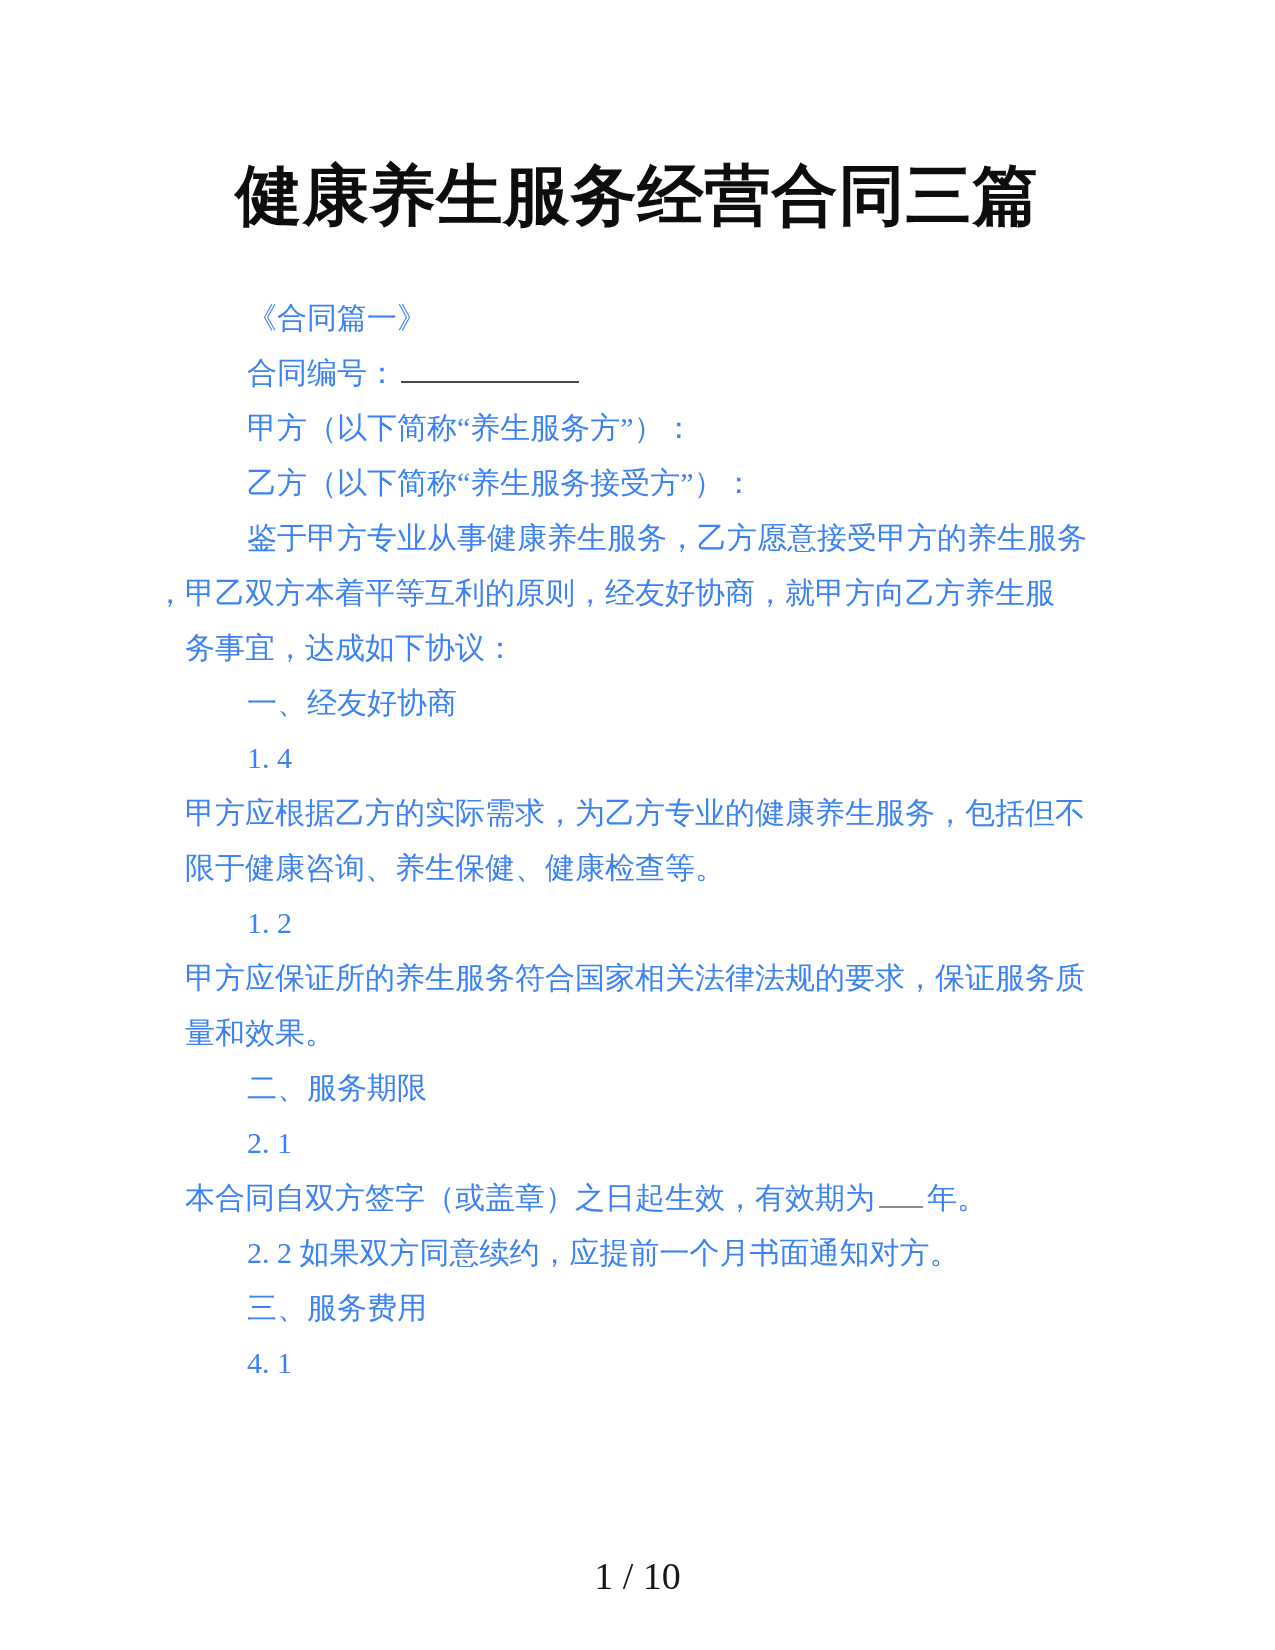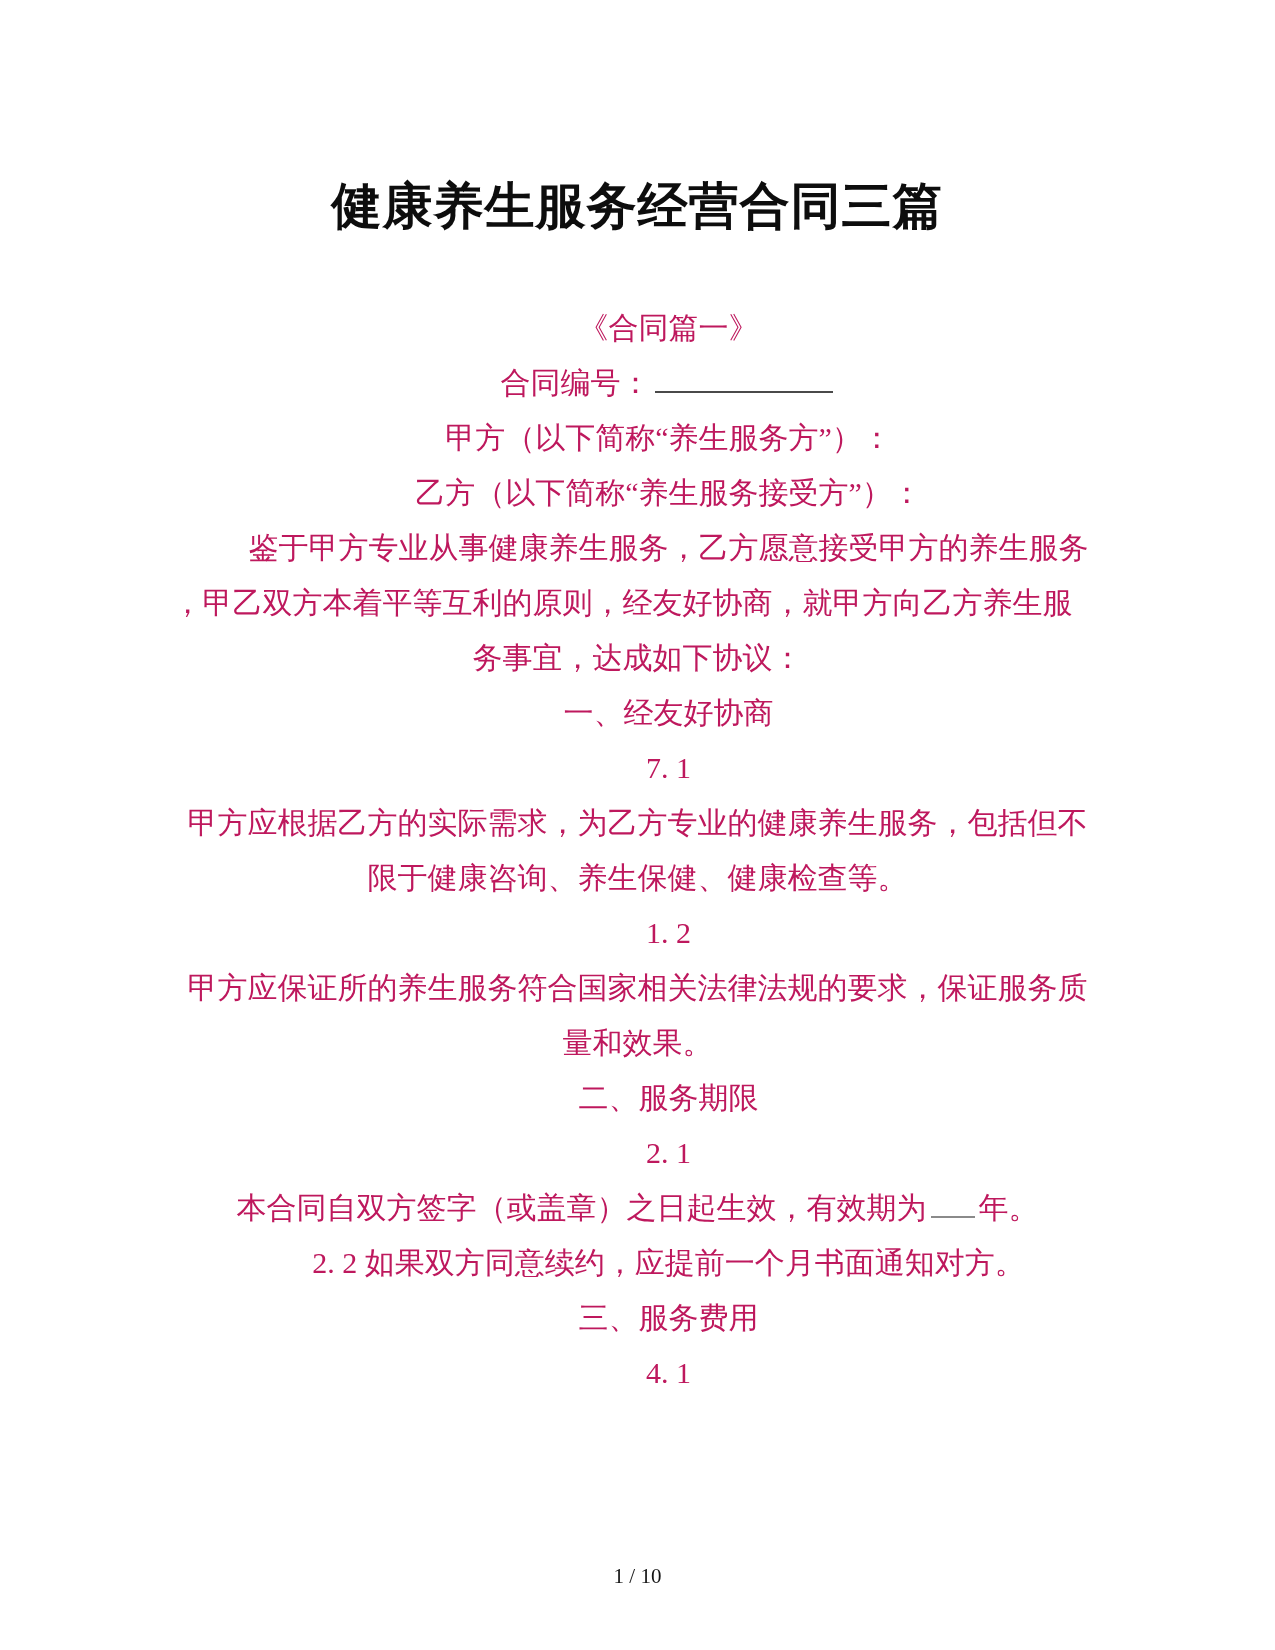--- a/index.html
+++ b/index.html
@@ -10,37 +10,36 @@
   .page {
     position: relative;
     width: 1275px;
     height: 1650px;
     background: #ffffff;
     color: #111111;
     font-family: "Liberation Serif", "DejaVu Serif", serif;
     overflow: hidden;
   }
   .doc-title {
-    margin: 10px;
+    margin: 0;
     padding-top: 158px;
     text-align: center;
-    font-size: 50px;
+    font-size: 66px;
     line-height: 76px;
     font-weight: 700;
     letter-spacing: 1px;
     color: #0d0d0d;
   }
   .doc-body {
     margin-top: 56px;
     margin-left: 185px;
     width: 905px;
     font-size: 30px;
     line-height: 55px;
-    color: #be185d;
-    text-align: center;
+    color: #3b82f6;
   }
   .line {
     white-space: nowrap;
   }
   .line.indent {
     padding-left: 62px;
   }
   .line.hang {
     margin-left: -30px;
   }
@@ -54,42 +53,42 @@
   }
   .blank.light {
     border-bottom-color: #8a8a8a;
   }
   .doc-footer {
     position: absolute;
     left: 0;
     right: 0;
     bottom: 56px;
     text-align: center;
-    font-size: 21px;
+    font-size: 38px;
     line-height: 36px;
     color: #151515;
   }
 </style>
 </head>
 <body>
 
 <div class="page">
 
   <h1 class="doc-title">健康养生服务经营合同三篇</h1>
 
   <div class="doc-body" id="doc-body">
       <div class="line indent"><span>《合同篇一》</span></div>
       <div class="line indent"><span>合同编号：</span><span class="blank" style="width: 178px;"></span></div>
       <div class="line indent"><span>甲方（以下简称“养生服务方”）：</span></div>
       <div class="line indent"><span>乙方（以下简称“养生服务接受方”）：</span></div>
       <div class="line indent"><span>鉴于甲方专业从事健康养生服务，乙方愿意接受甲方的养生服务</span></div>
       <div class="line hang"><span>，甲乙双方本着平等互利的原则，经友好协商，就甲方向乙方养生服</span></div>
       <div class="line flush"><span>务事宜，达成如下协议：</span></div>
       <div class="line indent"><span>一、经友好协商</span></div>
-      <div class="line indent"><span>7. 1</span></div>
+      <div class="line indent"><span>1. 4</span></div>
       <div class="line flush"><span>甲方应根据乙方的实际需求，为乙方专业的健康养生服务，包括但不</span></div>
       <div class="line flush"><span>限于健康咨询、养生保健、健康检查等。</span></div>
       <div class="line indent"><span>1. 2</span></div>
       <div class="line flush"><span>甲方应保证所的养生服务符合国家相关法律法规的要求，保证服务质</span></div>
       <div class="line flush"><span>量和效果。</span></div>
       <div class="line indent"><span>二、服务期限</span></div>
       <div class="line indent"><span>2. 1</span></div>
       <div class="line flush"><span>本合同自双方签字（或盖章）之日起生效，有效期为</span><span class="blank light" style="width: 44px;"></span><span>年。</span></div>
       <div class="line indent"><span>2. 2 如果双方同意续约，应提前一个月书面通知对方。</span></div>
       <div class="line indent"><span>三、服务费用</span></div>

